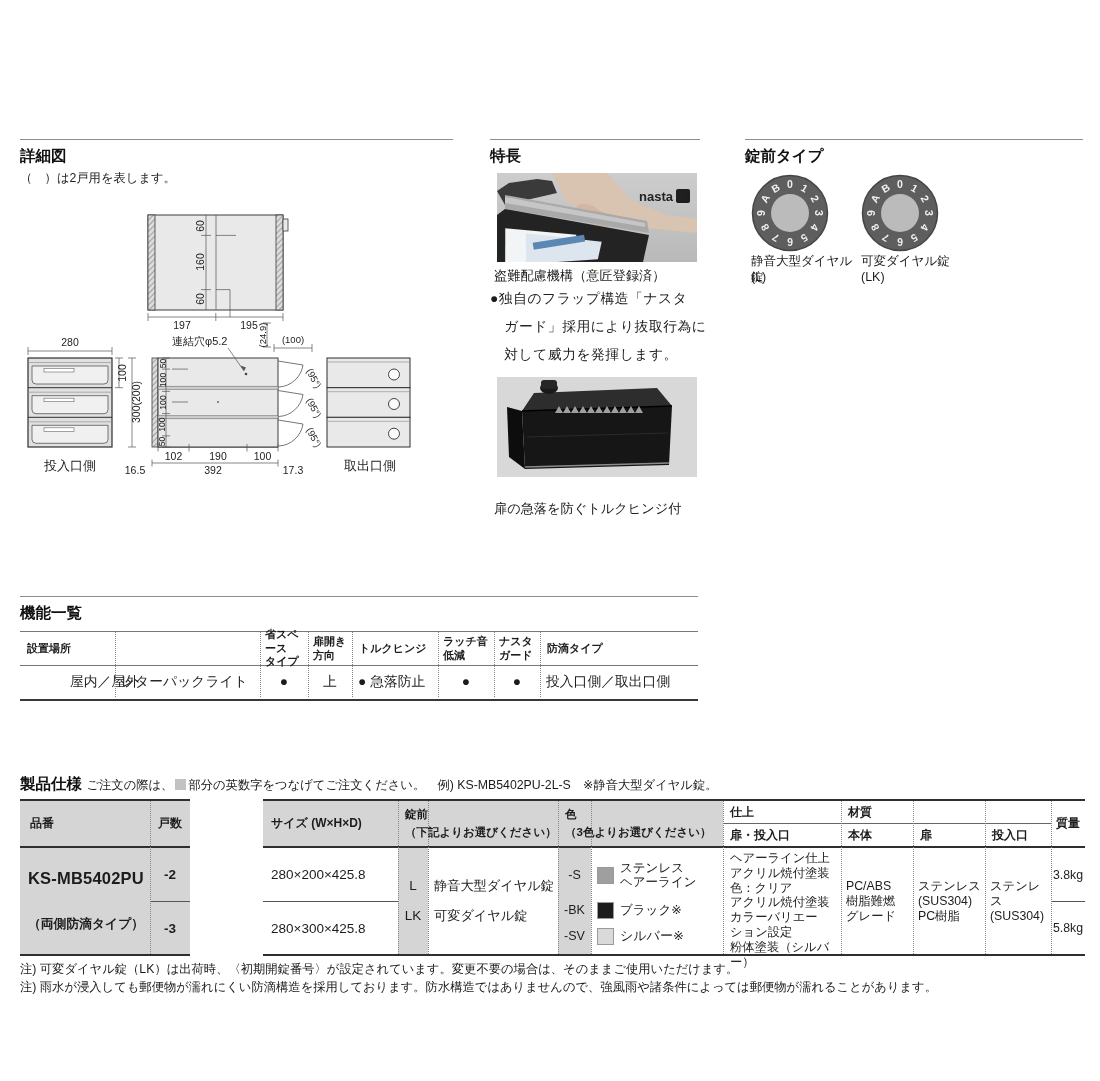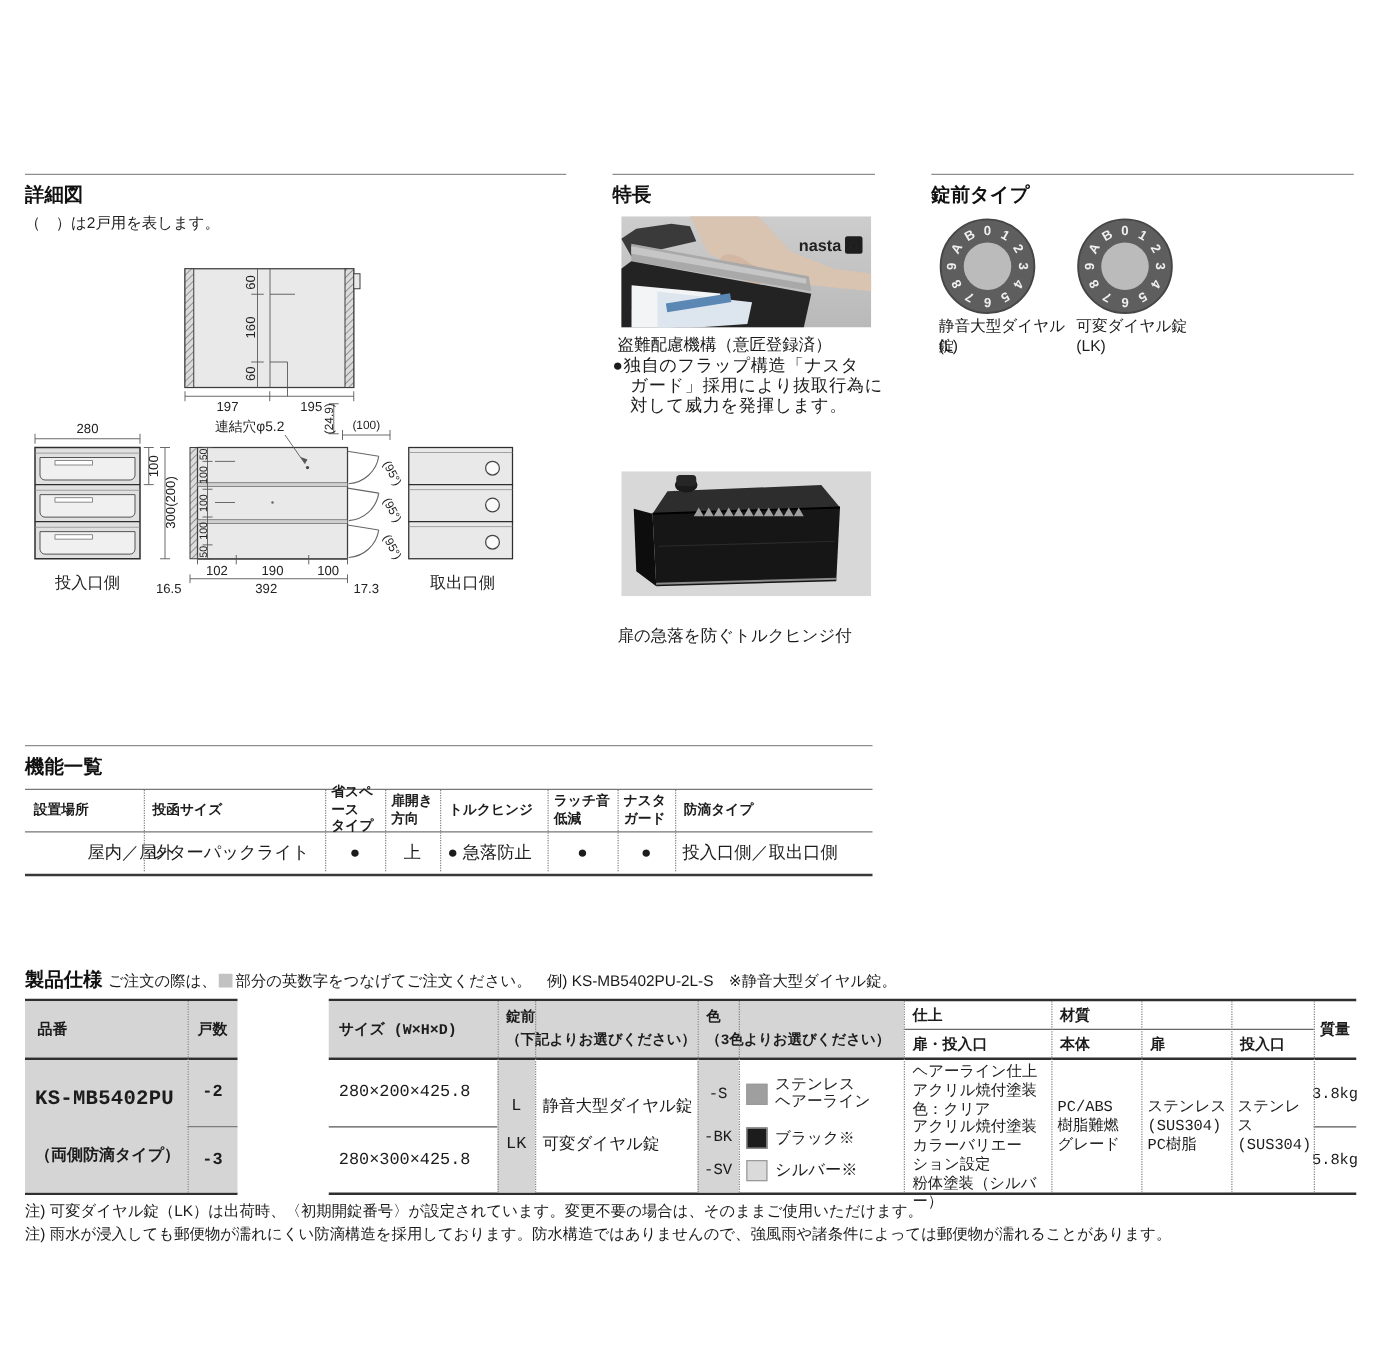--- a/index.html
+++ b/index.html
@@ -14,21 +14,21 @@
   svg text{fill:#222;}
   .dim{font-size:10.5px;}
   .dim-s{font-size:8.6px;}
   .dim-m{font-size:9.5px;}
   .dlabel{font-size:13px;}
   .lead{font-size:11px;}
   .dline{stroke:#555;stroke-width:0.7;}
   .oline{stroke:#3c3c3c;stroke-width:1;}
   .fillg{fill:#e9e9e9;}
   
-  .bullet-text{font-size:13.8px;line-height:16px;letter-spacing:0.5px;}
+  .bullet-text{font-size:13.8px;line-height:28px;letter-spacing:0.5px;}
   
   .dial-ch{fill:#f0f0f0;font-family:"Liberation Sans","DejaVu Sans",sans-serif;font-size:10.5px;font-weight:bold;text-anchor:middle;}
   .lock-name{font-size:12.5px;line-height:16px;}
   
   .ftable{border-top:1px solid #777;border-bottom:2px solid #383838;}
   .fcell{position:absolute;box-sizing:border-box;display:flex;align-items:center;}
   .fhead{font-size:11px;font-weight:bold;line-height:1.25;}
   .fbody{font-size:13.8px;}
   .vdot{position:absolute;width:0;border-left:1px dotted #858585;}
   .hline{position:absolute;height:1px;background:#777;}
@@ -276,21 +276,20 @@
 <div class="abs lock-name" style="left:861px;top:253px;width:110px;">可変ダイヤル錠</div>
 <div class="abs lock-name" style="left:861px;top:269px;">(LK)</div>
 
 <div class="abs rule" style="left:20px;top:596px;width:678px;"></div>
 <div class="abs sec-title" style="left:20px;top:603px;">機能一覧</div>
 
 <div class="abs ftable" style="left:20px;top:631px;width:678px;height:67px;">
   <div class="hline" style="left:0;right:0;top:33px;"></div>
 
   <div class="fcell fhead preline" style="left:0;top:0;width:95px;height:33px;padding-left:7px;">設置場所</div>
-  <div class="fcell fhead preline" style="left:95px;top:0;width:145px;height:33px;padding-left:7px;">投函サイズ</div>
   <div class="fcell fhead preline" style="left:240px;top:0;width:48px;height:33px;padding-left:5px;">省スペース
 タイプ</div>
   <div class="fcell fhead preline" style="left:288px;top:0;width:44px;height:33px;padding-left:5px;">扉開き
 方向</div>
   <div class="fcell fhead preline" style="left:332px;top:0;width:86px;height:33px;padding-left:7px;">トルクヒンジ</div>
   <div class="fcell fhead preline" style="left:418px;top:0;width:56px;height:33px;padding-left:5px;">ラッチ音
 低減</div>
   <div class="fcell fhead preline" style="left:474px;top:0;width:46px;height:33px;padding-left:5px;">ナスタ
 ガード</div>
   <div class="fcell fhead preline" style="left:520px;top:0;width:158px;height:33px;padding-left:7px;">防滴タイプ</div>
@@ -311,21 +310,21 @@
   <div class="vdot" style="left:418px;top:0;height:65px;"></div>
   <div class="vdot" style="left:474px;top:0;height:65px;"></div>
   <div class="vdot" style="left:520px;top:0;height:65px;"></div>
 </div>
 
 <div class="abs" style="left:20px;top:774px;white-space:nowrap;">
   <span class="sec-title">製品仕様</span>
   <span class="spec-note" style="">ご注文の際は、</span><span class="sq" style="background: rgb(194, 194, 194);"></span><span class="spec-note">部分の英数字をつなげてご注文ください。　例) KS-MB5402PU-2L-S　※静音大型ダイヤル錠。</span>
 </div>
 
-<div class="abs" style="left:20px;top:799px;width:1065px;height:158px;font-family:Liberation Mono, monospace;">
+<div class="abs" style="left:20px;top:799px;width:1065px;height:158px;">
 
   <div class="sblock" style="left:0;top:0;width:170px;height:157px;">
     <div class="scell sgray shead" style="left:0;top:0;width:130px;height:45px;padding-left:10px;">品番</div>
     <div class="scell sgray shead" style="left:130px;top:0;width:40px;height:45px;justify-content:center;">戸数</div>
     <div class="ssep"></div>
     <div class="scell sgray" style="left:0;top:47px;width:130px;height:106px;padding-left:8px;flex-direction:column;align-items:flex-start;justify-content:center;gap:28px;">
       <span class="model">KS-MB5402PU</span>
       <span class="model-sub">（両側防滴タイプ）</span>
     </div>
     <div class="scell sgray" style="left:130px;top:47px;width:40px;height:53px;justify-content:center;font-weight:bold;font-size:13.5px;">-2</div>

